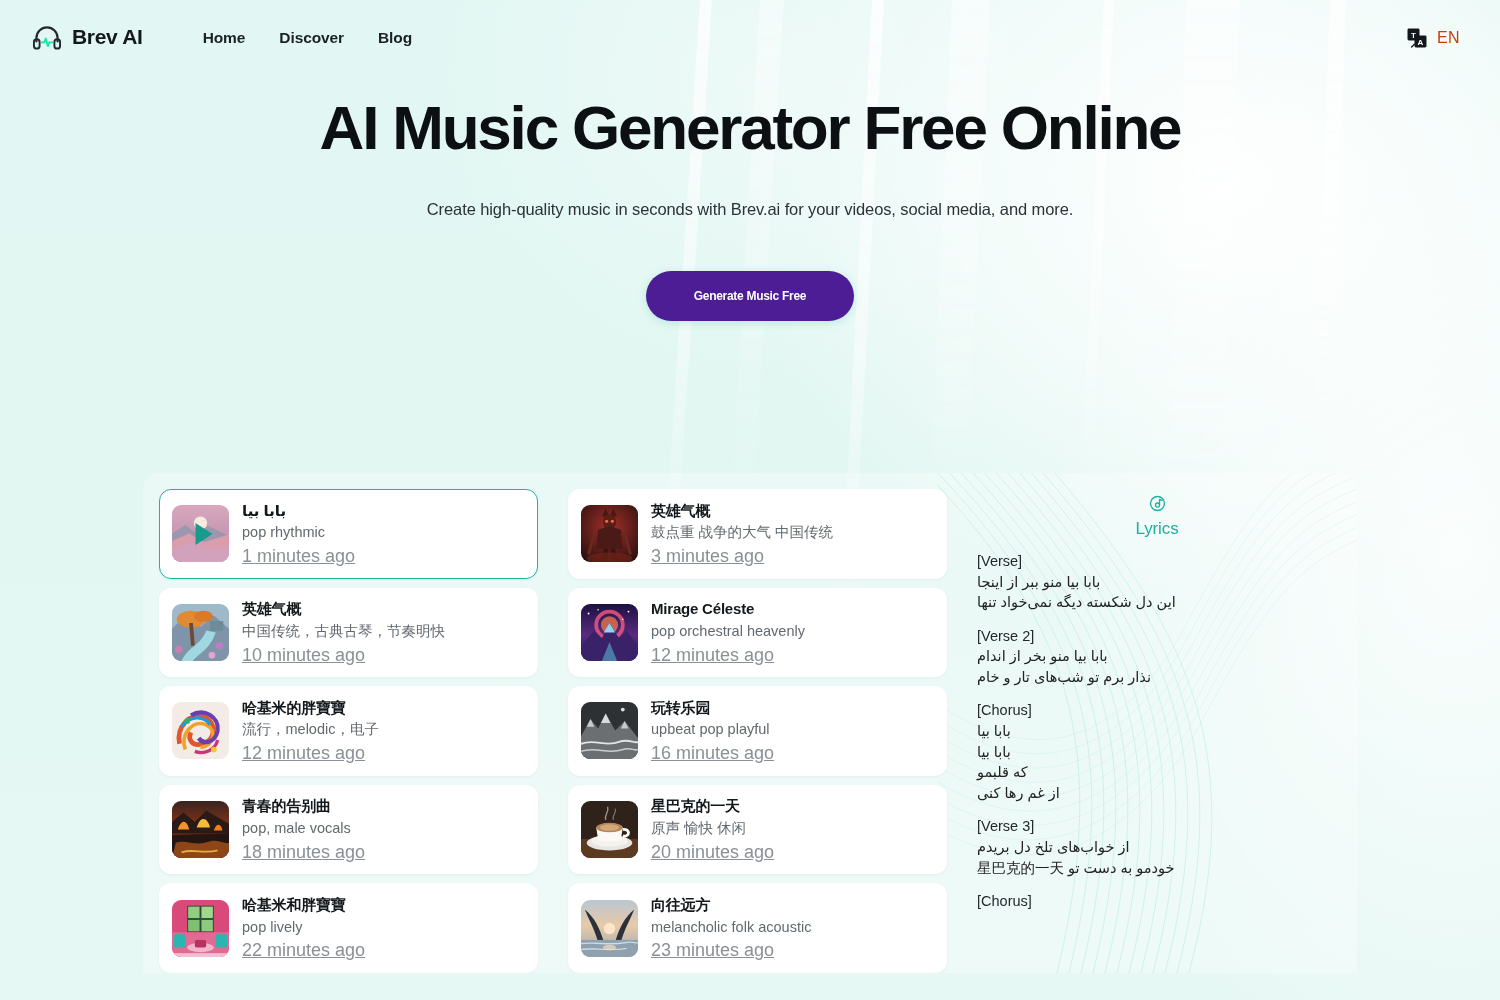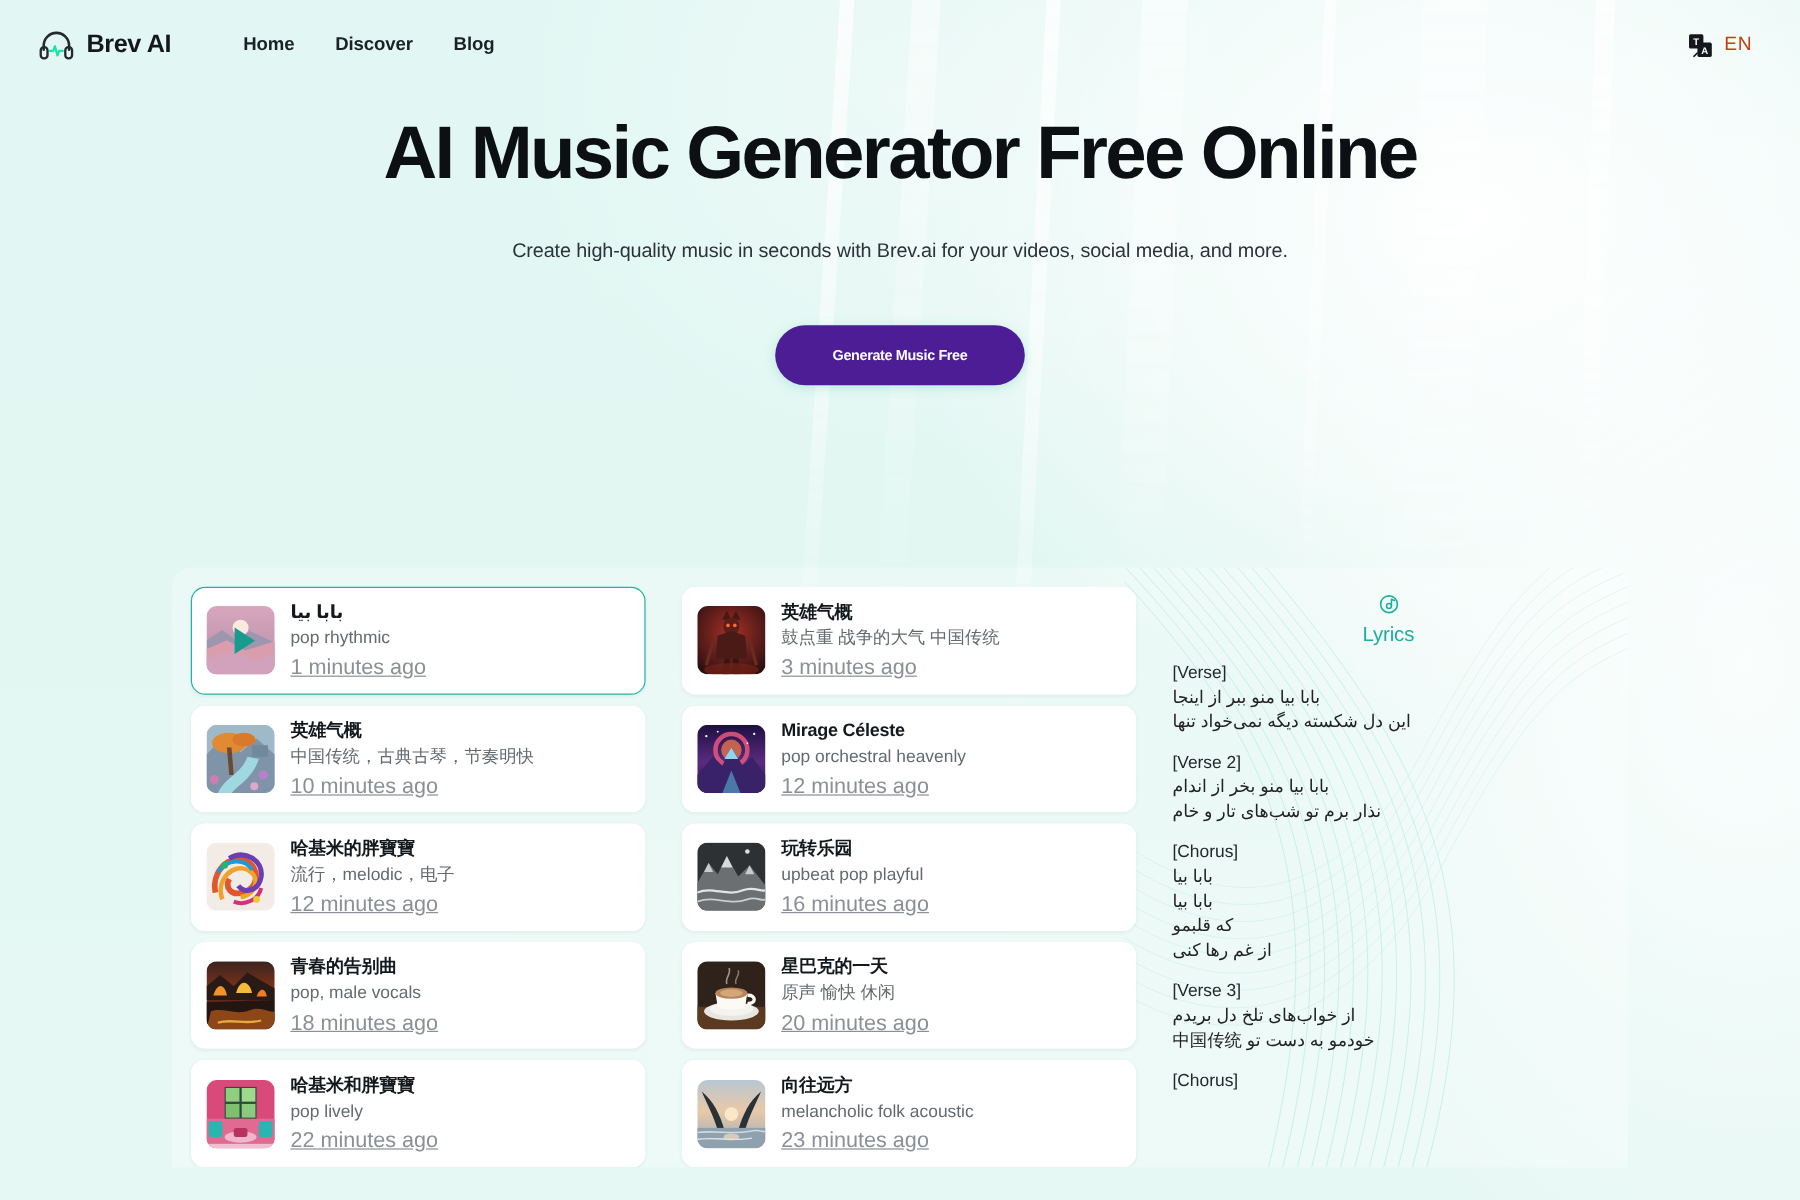--- a/index.html
+++ b/index.html
@@ -524,20 +524,20 @@
         <div class="lyr-section">
           <div class="lyr-tag">[Chorus]</div>
           <div class="lyr-line">بابا بیا</div>
           <div class="lyr-line">بابا بیا</div>
           <div class="lyr-line">که قلبمو</div>
           <div class="lyr-line">از غم رها کنی</div>
         </div>
         <div class="lyr-section">
           <div class="lyr-tag">[Verse 3]</div>
           <div class="lyr-line">از خواب‌های تلخ دل بریدم</div>
-          <div class="lyr-line">خودمو به دست تو 中国传统</div>
+          <div class="lyr-line">خودمو به دست تو 星巴克的一天</div>
         </div>
         <div class="lyr-section">
           <div class="lyr-tag">[Chorus]</div>
         </div>
       </div>
   </div>
 </div>
 
 </body></html>

